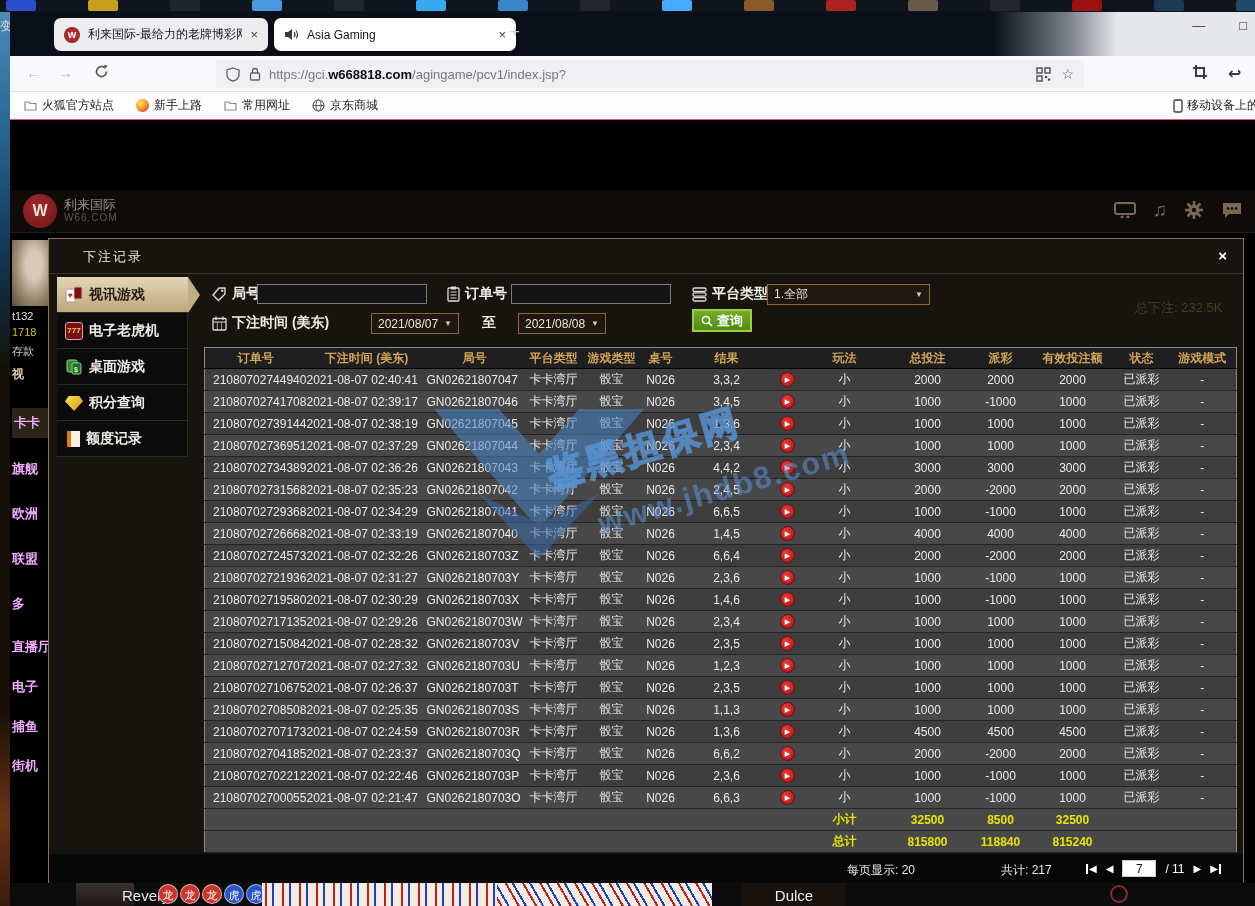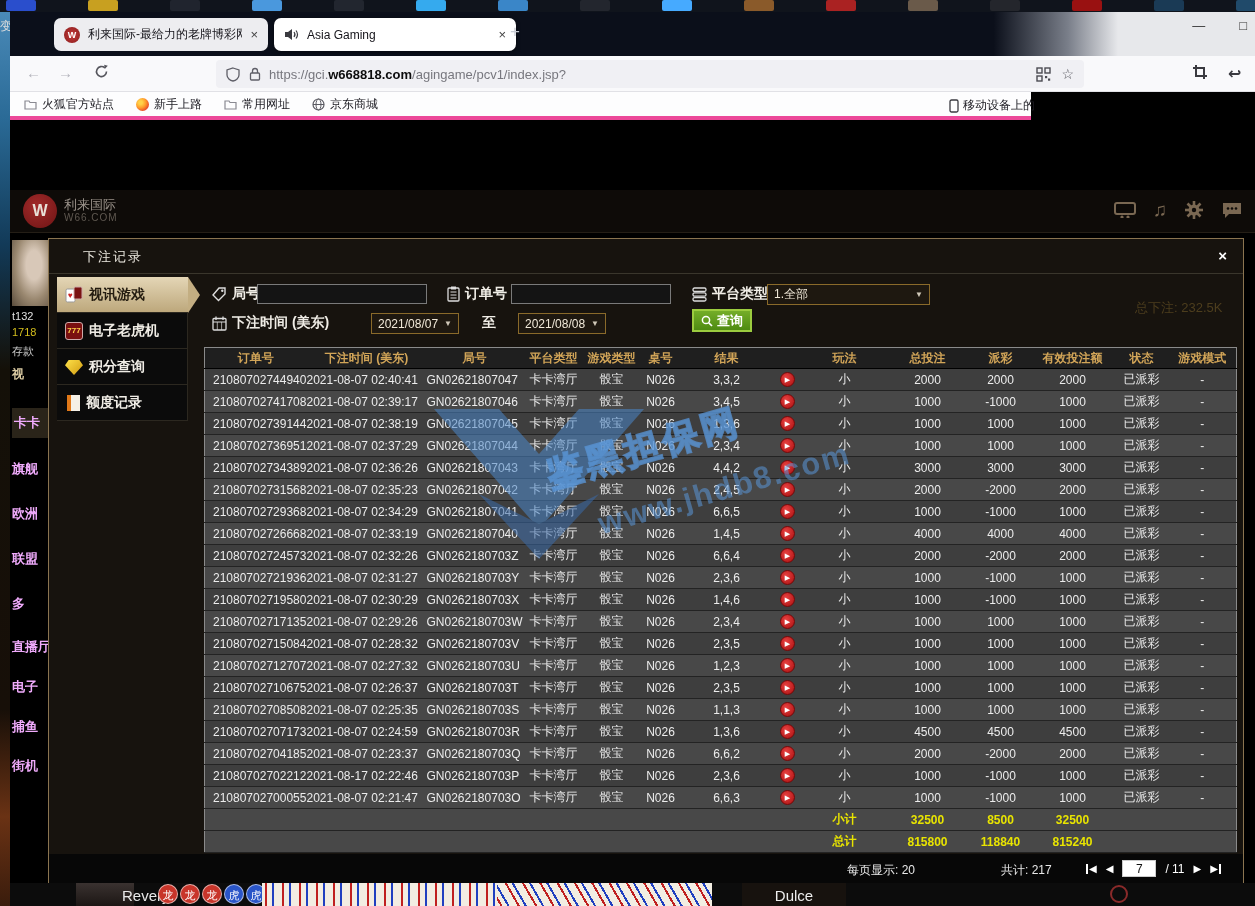--- a/index.html
+++ b/index.html
@@ -31,21 +31,21 @@
   .nav-back { left:16px; color:#b4b4bc; }
   .nav-fwd { left:48px; color:#b4b4bc; }
   .nav-reload { left:84px; }
   .urlbar { position:absolute; left:206px; top:4px; width:868px; height:28px; background:#f0f0f4; border-radius:4px; display:flex; align-items:center; padding:0 10px; }
   .urlbar svg { flex:none; }
   .url-text { flex:1; font-size:13px; color:#77777e; margin-left:8px; white-space:nowrap; overflow:hidden; }
   .url-text b { color:#0c0c0d; font-weight:bold; }
   .star-ico { color:#55555c; font-size:14px; margin-left:10px; }
   .nav-right-ico { position:absolute; top:8px; color:#3a3a40; }
 
-  .bookmarksbar { position:absolute; left:0; top:80px; width:1021px; height:28px; background:#fdfdfe; border-bottom:4px solid #ec4899; display:flex; align-items:center; padding-left:14px; font-size:12px; color:#1c1b22; }
+  .bookmarksbar { position:absolute; left:0; top:80px; width:1245px; height:28px; background:#fdfdfe; border-bottom:1px solid #ec4899; display:flex; align-items:center; padding-left:14px; font-size:12px; color:#1c1b22; }
   .bm-item { display:flex; align-items:center; gap:5px; margin-right:22px; white-space:nowrap; }
   .bm-right { position:absolute; right:-4px; top:5px; display:flex; align-items:center; gap:4px; font-size:12px; color:#1c1b22; white-space:nowrap; }
   .ff-ico { width:13px; height:13px; border-radius:50%; background:radial-gradient(circle at 35% 35%, #ffd24a 15%, #ff9a2a 45%, #e33a2a 80%); }
 
   
   .content { position:absolute; left:0; top:108px; width:1245px; height:786px; background:#000; overflow:hidden; }
 
   .site-header { position:absolute; left:0; top:70px; width:1245px; height:43px; background:#0e0b08; border-bottom:1px solid #241e16; }
   .logo-circle { position:absolute; left:13px; top:4px; width:34px; height:34px; border-radius:50%; background:radial-gradient(circle at 40% 35%, #a12a2a, #6e1414); color:#e8e0d8; font-weight:bold; font-size:16px; text-align:center; line-height:34px; }
   .brand-name { position:absolute; left:54px; top:6px; color:#9a928a; font-size:13px; }
@@ -342,20 +342,28 @@
             <svg class="mi-ico" width="18" height="18" viewBox="0 0 18 18">
                 <rect x="1" y="3" width="9" height="13" rx="1.5" fill="#fff" stroke="#999"></rect>
                 <text x="3" y="12" font-size="8" fill="#c22">♥</text>
                 <rect x="9" y="1" width="8" height="12" rx="1.5" fill="#7a1212" stroke="#caa"></rect>
               </svg>
             <span>视讯游戏</span>
           </div>
           <div class="menu-item">
             <span class="mi-ico slot-ico">777</span>
             <span>电子老虎机</span>
+          </div>
+          <div class="menu-item">
+            <svg class="mi-ico" width="18" height="18" viewBox="0 0 18 18">
+                <rect x="2" y="2" width="10" height="12" rx="1.5" fill="#2e8b2e" stroke="#9c9"></rect>
+                <rect x="7" y="5" width="9" height="11" rx="1.5" fill="#1f6b1f" stroke="#9c9"></rect>
+                <text x="9" y="13.5" font-size="7" fill="#cfc">$</text>
+              </svg>
+            <span>桌面游戏</span>
           </div>
           <div class="menu-item">
             <span class="mi-ico gem-ico"></span>
             <span>积分查询</span>
           </div>
           <div class="menu-item">
             <span class="mi-ico doc-ico"></span>
             <span>额度记录</span>
           </div>
         </div>
@@ -743,21 +751,21 @@
               <td><span class="play-btn"></span></td>
               <td>小</td>
               <td>2000</td>
               <td class="lose">-2000</td>
               <td>2000</td>
               <td class="st-green">已派彩</td>
               <td>-</td>
             </tr>
               <tr>
               <td class="c-order">210807027022123</td>
-              <td class="c-time">2021-08-17 02:22:46</td>
+              <td class="c-time">2021-08-07 02:22:46</td>
               <td class="c-round">GN0262180703P</td>
               <td>卡卡湾厅</td>
               <td>骰宝</td>
               <td>N026</td>
               <td>2,3,6</td>
               <td><span class="play-btn"></span></td>
               <td>小</td>
               <td>1000</td>
               <td class="lose">-1000</td>
               <td>1000</td>

